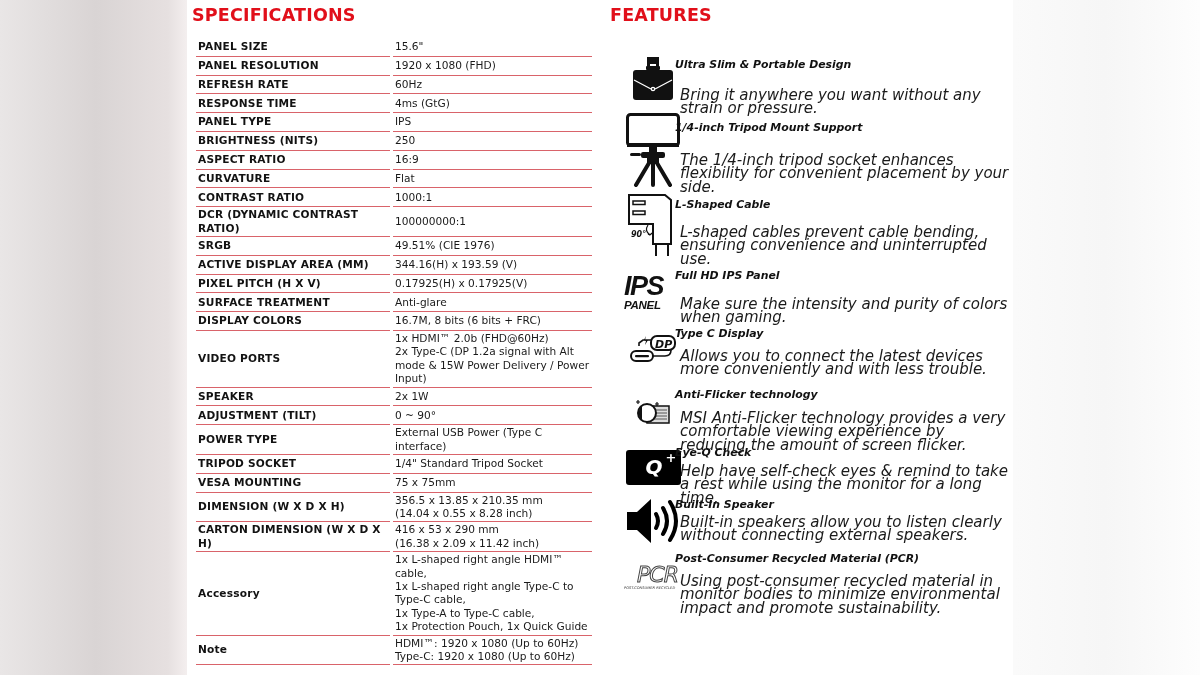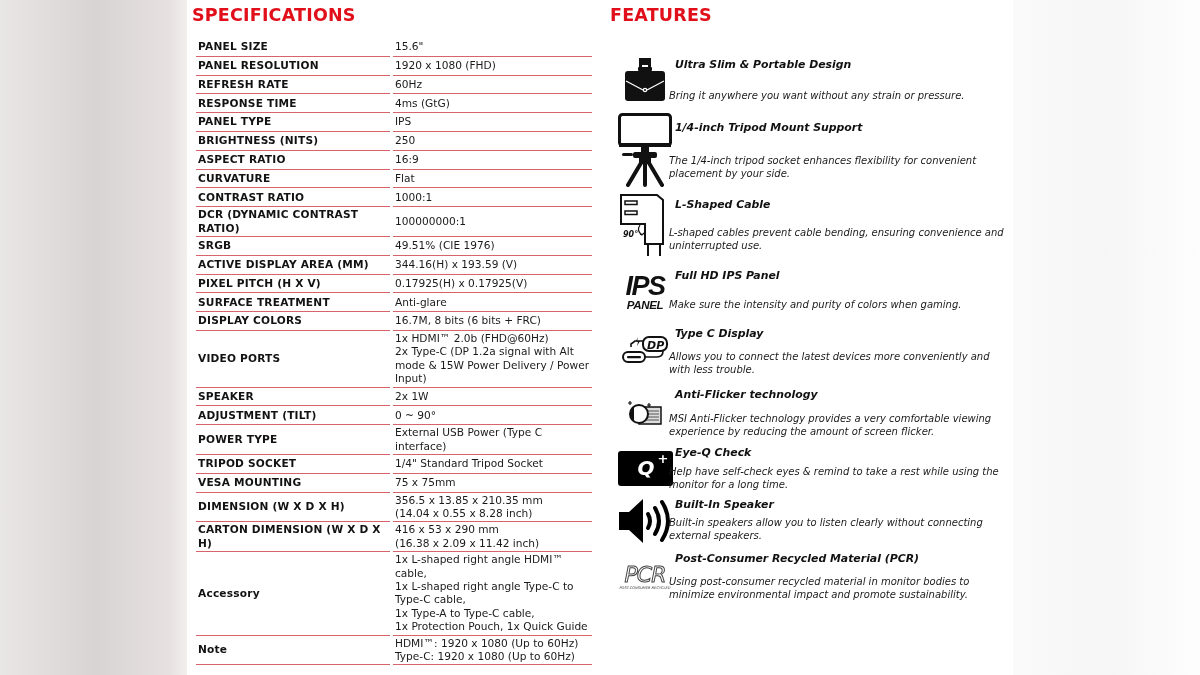--- a/index.html
+++ b/index.html
@@ -38,23 +38,23 @@
       line-height: 13.4px;
       vertical-align: middle;
       height: 15.8px;
     }
     .specs td.k { font-weight: bold; color: #121212; letter-spacing: 0.2px; }
     .specs td.v { color: #1a1a1a; white-space: pre-line; }
 
     
     .features { position: absolute; left: 425px; top: 0; width: 395px; height: 675px; font-style: italic; }
     .feature { position: absolute; left: 0; width: 395px; }
-    .f-icon { position: absolute; left: 4px; width: 58px; display: flex; align-items: center; justify-content: center; }
+    .f-icon { position: absolute; left: 12px; width: 58px; display: flex; justify-content: center; }
     .f-title { position: absolute; left: 63px; font-weight: bold; font-size: 10.9px; color: #111; white-space: nowrap; }
-    .f-desc { position: absolute; left: 57px; width: 335px; font-size: 10px; line-height: 13.4px; color: #1a1a1a; }
+    .f-desc { position: absolute; left: 68px; width: 335px; font-size: 15px; line-height: 13.4px; color: #1a1a1a; }
   </style>
 </head>
 <body>
 
 <div class="sheet">
   <div class="heading spec-heading">SPECIFICATIONS</div>
   <div class="heading feat-heading">FEATURES</div>
 
   <table class="specs">
     <colgroup>
@@ -280,20 +280,20 @@
           <path d="M38 11 q8 13 0 26" stroke="#000" stroke-width="4" fill="none" stroke-linecap="round"></path>
           <path d="M45 5 q12 19 0 38" stroke="#000" stroke-width="4" fill="none" stroke-linecap="round"></path>
         </svg>
       </div>
       <div class="f-title" style="top:1px">Built-In Speaker</div>
       <div class="f-desc" style="top:19px">Built-in speakers allow you to listen clearly without connecting external speakers.</div>
     </div>
 
     <div class="feature" style="top:550px">
       <div class="f-icon" style="top:10px;height:34px;flex-direction:column;line-height:1">
-        <span style="font-family:'DejaVu Sans',sans-serif;font-size:22px;color:#fff;-webkit-text-stroke:1px #444;letter-spacing:-1px;">PCR</span>
+        <span style="font-family:'DejaVu Sans',sans-serif;font-size:22px;color:#fff;-webkit-text-stroke:1px #444;letter-spacing:-1px;margin-left:13px;">PCR</span>
         <span style="font-family:'DejaVu Sans',sans-serif;font-size:3.6px;color:#333;margin-top:1px;">POST-CONSUMER RECYCLED</span>
       </div>
       <div class="f-title" style="top:2px">Post-Consumer Recycled Material (PCR)</div>
       <div class="f-desc" style="top:25px">Using post-consumer recycled material in monitor bodies to minimize environmental impact and promote sustainability.</div>
     </div>
   </div>
 </div>
 
 </body></html>

